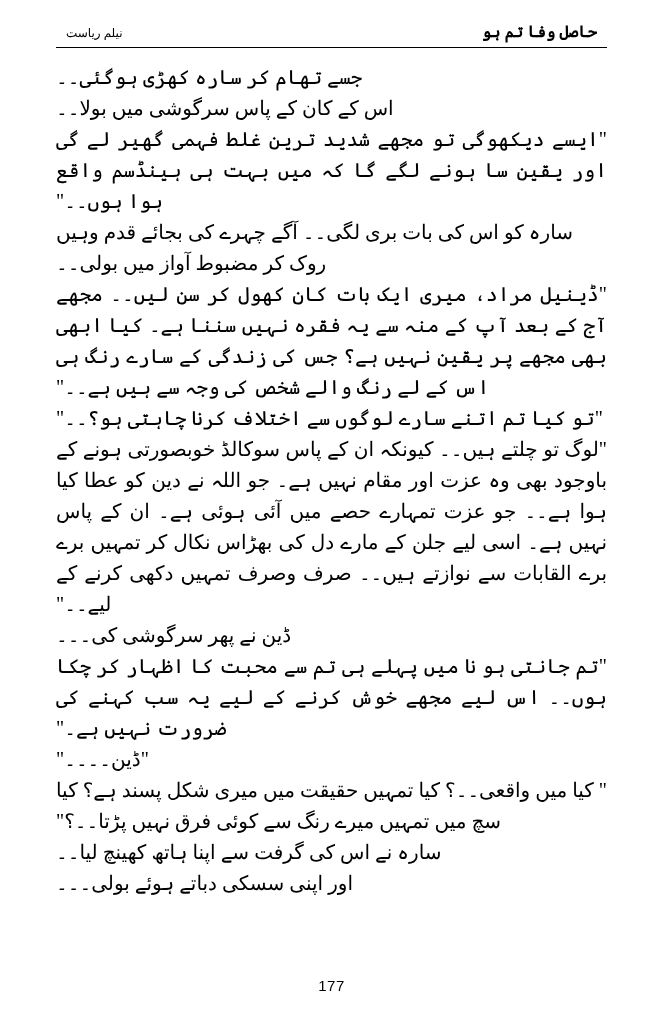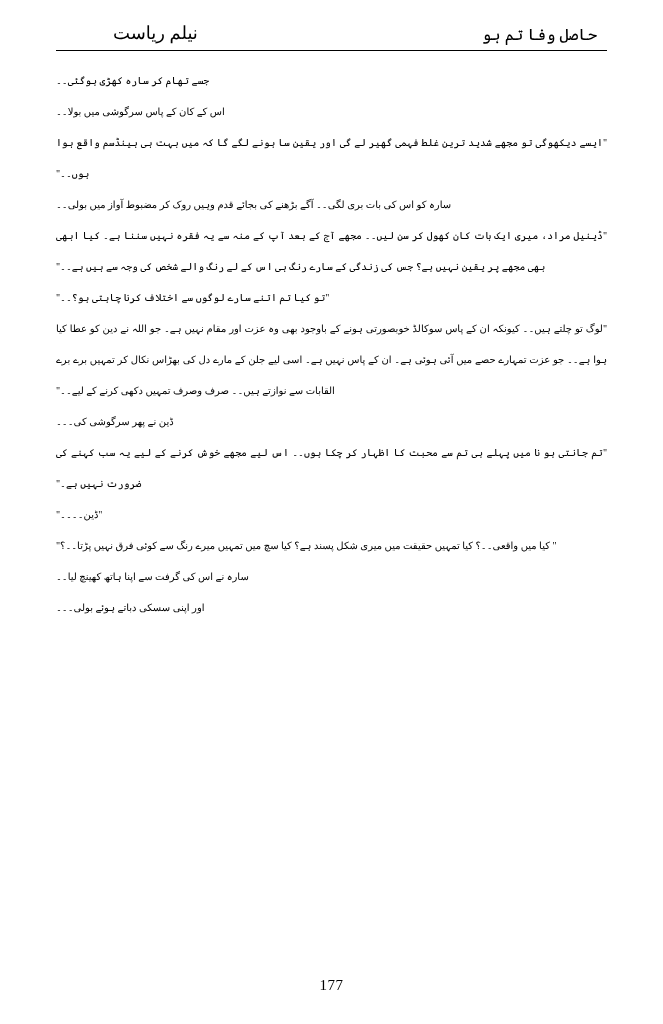--- a/index.html
+++ b/index.html
@@ -30,37 +30,37 @@
     display: flex;
     justify-content: space-between;
     align-items: flex-end;
     direction: rtl;
     font-size: 15.5px;
     letter-spacing: 0.2px;
     padding-bottom: 6px;
   }
   .header .book-title {
     font-size: 16px;
+    font-weight: bold;
   }
   .header .author {
-    font-size: 18px;
-    margin-left: 47px;
+    font-size: 12px;
   }
   .rule {
     margin: 0 56px;
     border-top: 1px solid #000;
     height: 0;
   }
   
   .content {
     margin: 14px 56px 0 56px;
     direction: rtl;
     text-align: justify;
     text-align-last: left;
-    font-size: 10px;
+    font-size: 20px;
     line-height: 31px;
     flex: 1 1 auto;
   }
   .content p {
     margin: 0 0 0 0;
     padding: 0;
     text-align: justify;
     text-justify: inter-word;
   }
   .content p.single {
@@ -69,41 +69,41 @@
   
   .footer {
     position: absolute;
     bottom: 30px;
     left: 0;
     right: 0;
     text-align: center;
   }
   .page-number {
     font-size: 15px;
-    font-family: Liberation Serif, serif;
+    font-family: Liberation Sans, sans-serif;
     letter-spacing: 0.5px;
     margin-top: 36px;
   }
 </style>
 </head>
 <body>
 
 <div class="page">
 
   <div class="header">
     <span class="book-title">حاصل وفا تم ہو</span>
     <span class="author">نیلم ریاست</span>
   </div>
   <div class="rule"></div>
 
   <div class="content" id="content">
       <p class="single">جسے تھام کر سارہ کھڑی ہوگئی۔۔</p>
       <p class="single">اس کے کان کے پاس سرگوشی میں بولا۔۔</p>
       <p>"ایسے دیکھوگی تو مجھے شدید ترین غلط فہمی گھیر لے گی اور یقین سا ہونے لگے گا کہ میں بہت ہی ہینڈسم واقع ہوا ہوں۔۔"</p>
-      <p class="single">سارہ کو اس کی بات بری لگی۔۔ آگے بڑھنے کی بجائے قدم وہیں روک کر مضبوط آواز میں بولی۔۔</p>
+      <p class="single">سارہ کو اس کی بات بری لگی۔۔ آگے چہرے کی بجائے قدم وہیں روک کر مضبوط آواز میں بولی۔۔</p>
       <p>"ڈینیل مراد، میری ایک بات کان کھول کر سن لیں۔۔ مجھے آج کے بعد آپ کے منہ سے یہ فقرہ نہیں سننا ہے۔ کیا ابھی بھی مجھے پر یقین نہیں ہے؟ جس کی زندگی کے سارے رنگ ہی اس کے لے رنگ والے شخص کی وجہ سے ہیں ہے۔۔"</p>
       <p class="single">"تو کیا تم اتنے سارے لوگوں سے اختلاف کرنا چاہتی ہو؟۔۔"</p>
       <p>"لوگ تو چلتے ہیں۔۔ کیونکہ ان کے پاس سوکالڈ خوبصورتی ہونے کے باوجود بھی وہ عزت اور مقام نہیں ہے۔ جو اللہ نے دین کو عطا کیا ہوا ہے۔۔ جو عزت تمہارے حصے میں آئی ہوئی ہے۔ ان کے پاس نہیں ہے۔ اسی لیے جلن کے مارے دل کی بھڑاس نکال کر تمہیں برے برے القابات سے نوازتے ہیں۔۔ صرف وصرف تمہیں دکھی کرنے کے لیے۔۔"</p>
       <p class="single">ڈین نے پھر سرگوشی کی۔۔۔</p>
       <p>"تم جانتی ہو نا میں پہلے ہی تم سے محبت کا اظہار کر چکا ہوں۔۔ اس لیے مجھے خوش کرنے کے لیے یہ سب کہنے کی ضرورت نہیں ہے۔"</p>
       <p class="single">"ڈین۔۔۔۔"</p>
       <p>" کیا میں واقعی۔۔؟ کیا تمہیں حقیقت میں میری شکل پسند ہے؟ کیا سچ میں تمہیں میرے رنگ سے کوئی فرق نہیں پڑتا۔۔؟"</p>
       <p class="single">سارہ نے اس کی گرفت سے اپنا ہاتھ کھینچ لیا۔۔</p>
       <p class="single">اور اپنی سسکی دباتے ہوئے بولی۔۔۔</p>
     </div>

